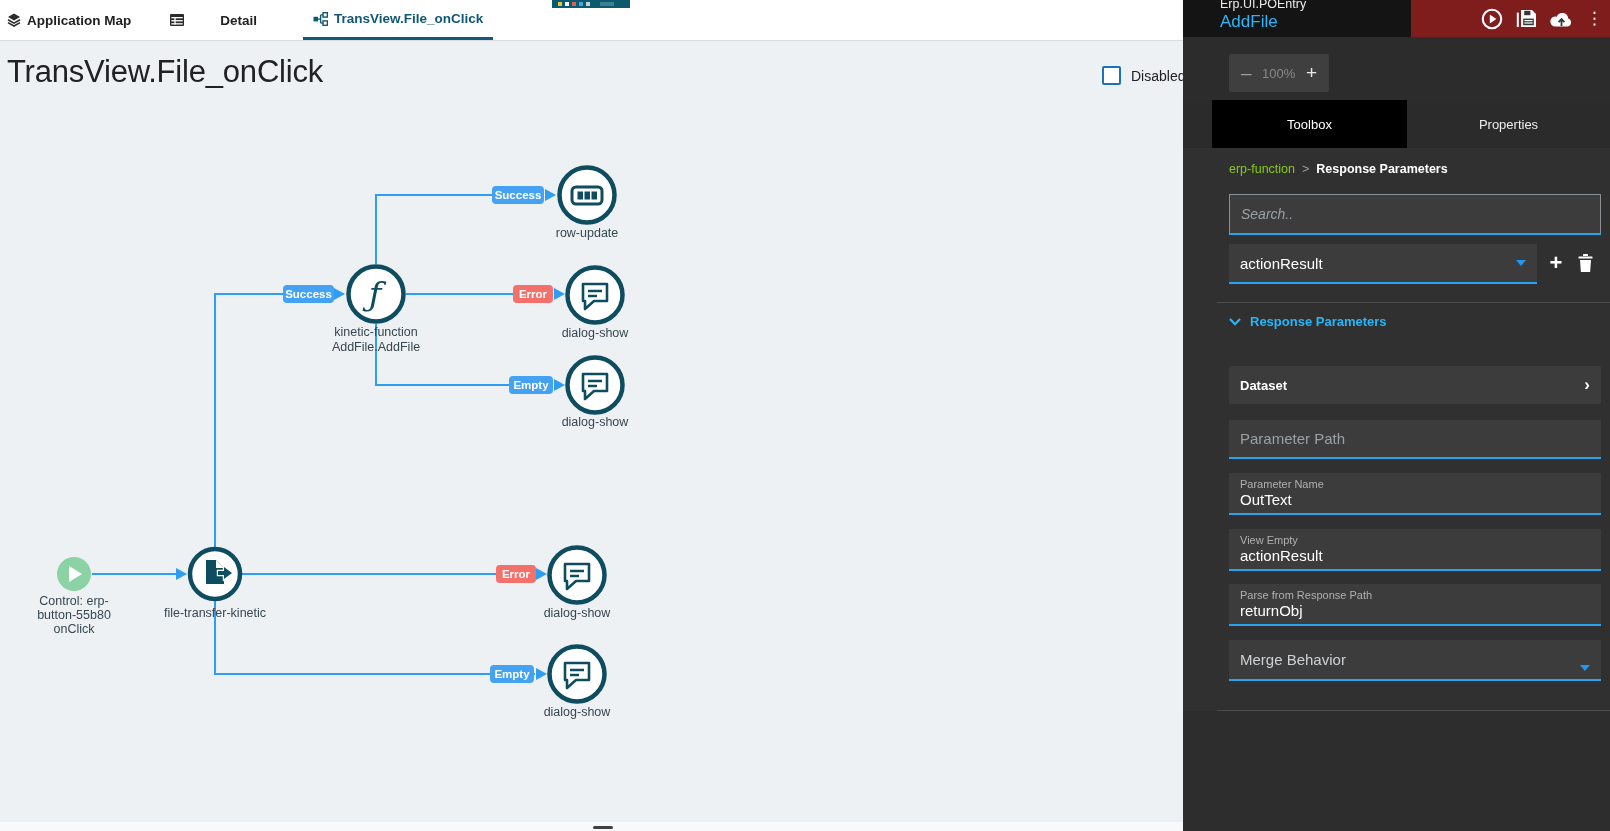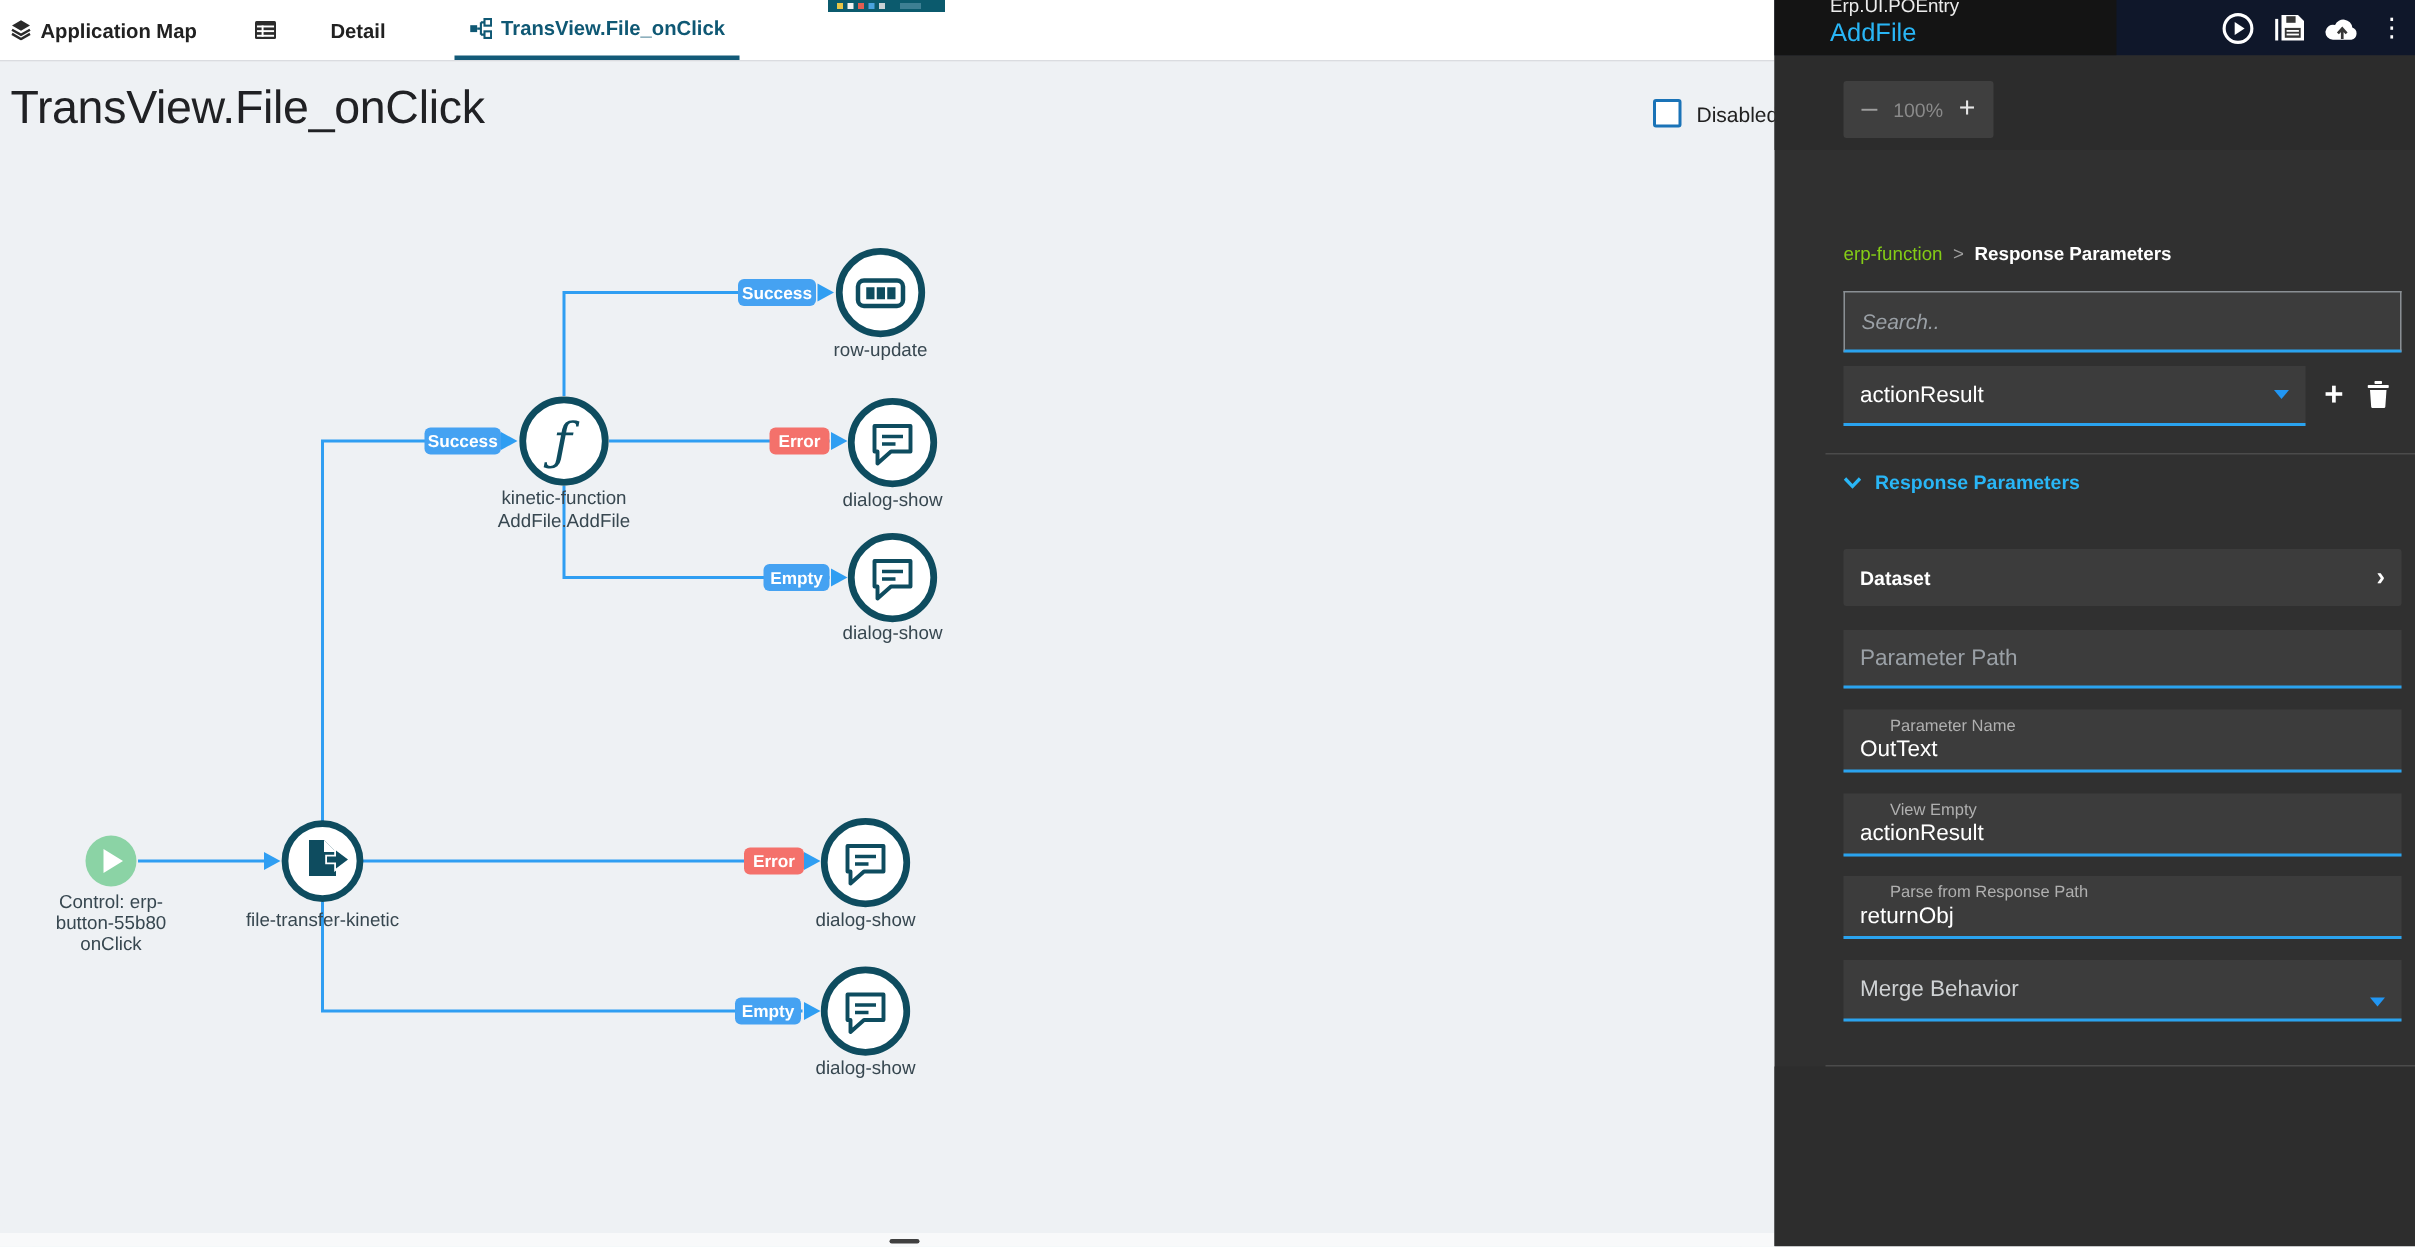--- a/index.html
+++ b/index.html
@@ -38,21 +38,21 @@
   .fn-glyph { font-family:"DejaVu Serif",serif; font-style:italic; font-size:34px;
               fill:#0e4c5f; text-anchor:middle; }
 
   .hscroll { position:absolute; left:0; top:822px; width:1183px; height:9px; background:#f8f9fa; z-index:2; }
   .hscroll-thumb { position:absolute; left:593px; top:4px; width:20px; height:3px;
                    background:#404040; border-radius:2px; }
 
   
   .panel { position:absolute; left:1183px; top:0; width:427px; height:831px; background:#303030;
            color:#fff; z-index:5; }
-  .p-header { position:absolute; left:0; top:0; right:0; height:37px; background:#0f172a; }
+  .p-header { position:absolute; left:0; top:0; right:0; height:37px; background:#7f1d1d; }
   .p-header-black { position:absolute; left:0; top:0; width:228px; height:37px; background:#141414; }
   .p-app { position:absolute; left:37px; top:-3px; font-size:12.5px; color:#ececec; white-space:nowrap; }
   .p-view { position:absolute; left:37px; top:12px; font-size:17px; color:#29b6f6; cursor:pointer; }
   .p-icons { position:absolute; right:7px; top:0; height:37px; display:flex; align-items:center; gap:13px; }
   .p-icons .icn { display:flex; align-items:center; justify-content:center; cursor:pointer; }
   .kebab { font-size:17px; color:#fff; line-height:1; letter-spacing:0; }
 
   .p-zoombar { position:absolute; left:0; top:37px; right:0; height:63px; background:#2c2c2c; }
   .zoom-box { position:absolute; left:46px; top:17px; width:100px; height:38px; background:#3f3f3f;
               border-radius:2px; display:flex; align-items:center; justify-content:space-between;
@@ -96,21 +96,21 @@
 
   .field { position:absolute; left:46px; width:372px; background:#3c3c3c; }
   .f-dataset { top:366px; height:38px; display:flex; align-items:center; padding:0 11px;
                font-size:13px; font-weight:bold; cursor:pointer; border-radius:2px; }
   .f-dataset .chev { margin-left:auto; font-size:17px; font-weight:bold; color:#fff; }
   .f-input { top:420px; height:39px; border-bottom:2px solid #2aa3ef; }
   .f-input input { width:100%; height:100%; background:transparent; border:none; outline:none;
                    color:#fff; font-size:15px; padding:0 11px; font-family:inherit; }
   .f-input input::placeholder { color:#9aa0a6; }
   .f-float { height:42px; border-bottom:2px solid #2aa3ef; padding:5px 11px 0; }
-  .f-label { font-size:11px; color:#b0b0b0;margin-left:20px; }
+  .f-label { font-size:11px; color:#b0b0b0; }
   .f-float input { width:100%; background:transparent; border:none; outline:none; color:#fff;
                    font-size:15px; padding:0; margin-top:1px; font-family:inherit; }
   .f-pname { top:473px; } .f-vname { top:529px; } .f-parse { top:584px; }
   .f-merge { top:640px; height:41px; border-bottom:2px solid #2aa3ef; display:flex; align-items:center;
              padding:0 11px; font-size:15px; color:#cfd2d4; cursor:pointer; }
   .f-merge .caret { margin-left:auto; align-self:flex-end; margin-bottom:8px; }
   .p-lower { position:absolute; left:0; top:711px; right:0; bottom:0; background:#2d2d2d; }
 </style>
 </head>
 <body>
@@ -317,20 +317,24 @@
     </div>
 
     <div class="p-zoombar">
       <div class="zoom-box">
         <span class="zoom-minus">–</span>
         <span class="zoom-level">100%</span>
         <span class="zoom-plus">+</span>
       </div>
     </div>
 
+    <div class="p-tabs">
+      <div class="p-tab-toolbox">Toolbox</div>
+      <div class="p-tab-properties">Properties</div>
+    </div>
 
     <div class="p-breadcrumb">
       <span class="bc-parent">erp-function</span><span class="bc-sep">&gt;</span><span class="bc-current">Response Parameters</span>
     </div>
 
     <div class="p-search">
       <input type="text" placeholder="Search.." style="">
     </div>
 
     <div class="p-select">

